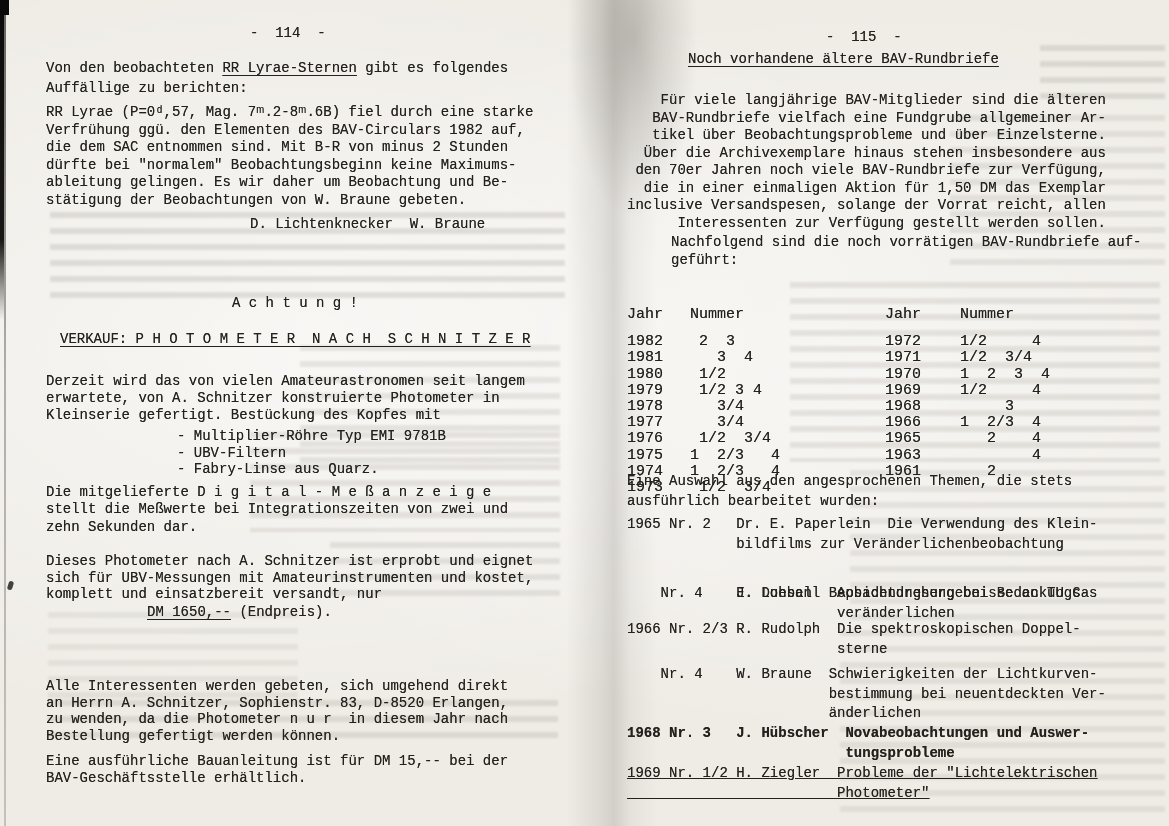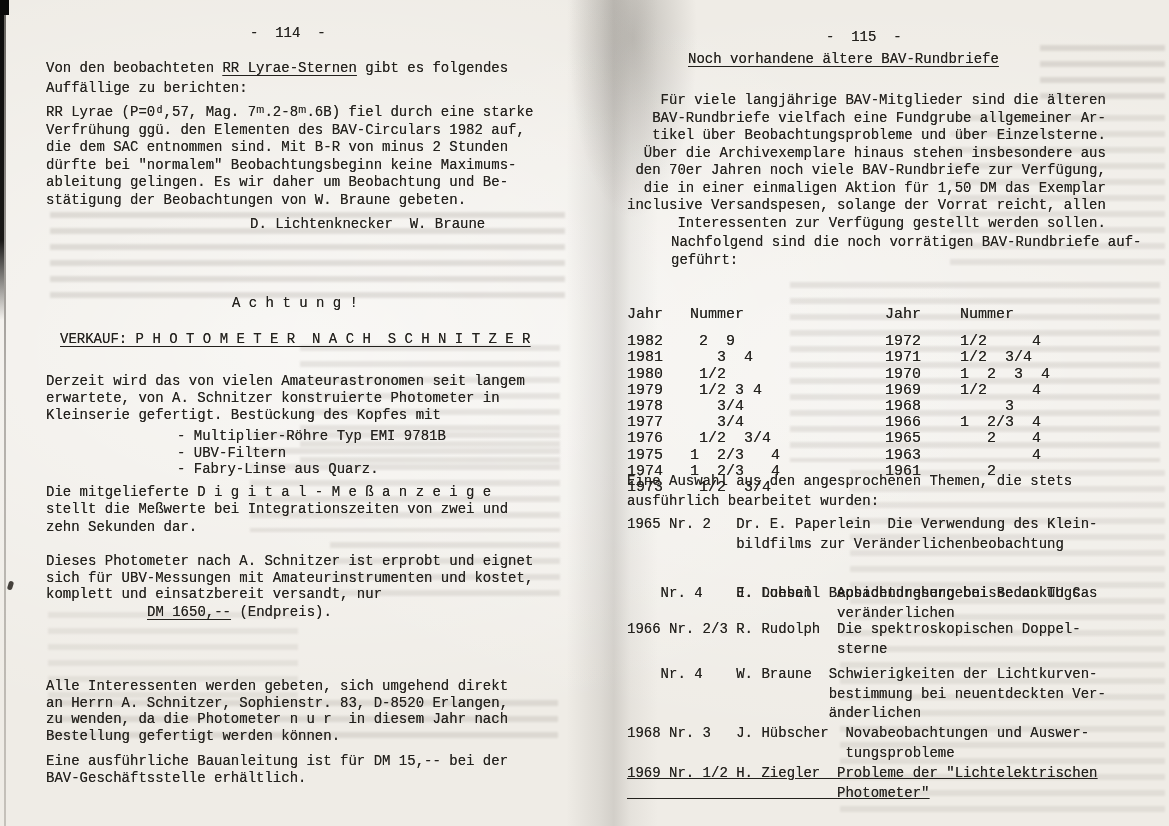--- a/index.html
+++ b/index.html
@@ -51,21 +51,21 @@
   #tbl-l{left:627px;top:277px;}
   #tbl-r{left:885px;top:277px;}
   .srow{display:flex;height:16.2px;line-height:16.2px;white-space:pre;}
   .srow.head{margin-bottom:11px;}
   #tbl-l .yr{width:63px;}
   #tbl-r .yr{width:75px;}
   .nm{white-space:pre;}
   
   .entry{left:627px;line-height:19.5px;}
   #e1{top:515px;} #e2{top:558px;margin-top:26px;} #e3{top:584px;} #e4{top:620px;}
-  #e5{top:665px;} #e6{top:724px;} #e7{top:764px;text-decoration:underline;}
+  #e5{top:665px;} #e6{top:724px;font-weight:bold;} #e7{top:764px;text-decoration:underline;}
   
   .ghost{
     position:absolute;
     background:repeating-linear-gradient(180deg,
       rgba(118,110,100,.34) 0px, rgba(118,110,100,.34) 6px,
       rgba(0,0,0,0) 6px, rgba(0,0,0,0) 16px);
     filter:blur(1.2px);
     pointer-events:none;
   }
   #gutter{
@@ -169,21 +169,21 @@
 den 70er Jahren noch viele BAV-Rundbriefe zur Verfügung,
 die in einer einmaligen Aktion für 1,50 DM das Exemplar
 inclusive Versandspesen, solange der Vorrat reicht, allen
 Interessenten zur Verfügung gestellt werden sollen.</div>
 
   <div class="tb" id="p2-r">Nachfolgend sind die noch vorrätigen BAV-Rundbriefe auf-
 geführt:</div>
 
   <div class="stock" id="tbl-l">
     <div class="srow head"><span class="yr">Jahr</span><span class="nm">Nummer</span></div>
-    <div class="srow"><span class="yr">1982</span><span class="nm"> 2  9</span></div>
+    <div class="srow"><span class="yr">1982</span><span class="nm"> 2  3</span></div>
     <div class="srow"><span class="yr">1981</span><span class="nm">   3  4</span></div>
     <div class="srow"><span class="yr">1980</span><span class="nm"> 1/2</span></div>
     <div class="srow"><span class="yr">1979</span><span class="nm"> 1/2 3 4</span></div>
     <div class="srow"><span class="yr">1978</span><span class="nm">   3/4</span></div>
     <div class="srow"><span class="yr">1977</span><span class="nm">   3/4</span></div>
     <div class="srow"><span class="yr">1976</span><span class="nm"> 1/2  3/4</span></div>
     <div class="srow"><span class="yr">1975</span><span class="nm">1  2/3   4</span></div>
     <div class="srow"><span class="yr">1974</span><span class="nm">1  2/3   4</span></div>
     <div class="srow"><span class="yr">1973</span><span class="nm"> 1/2  3/4</span></div>
   </div>

